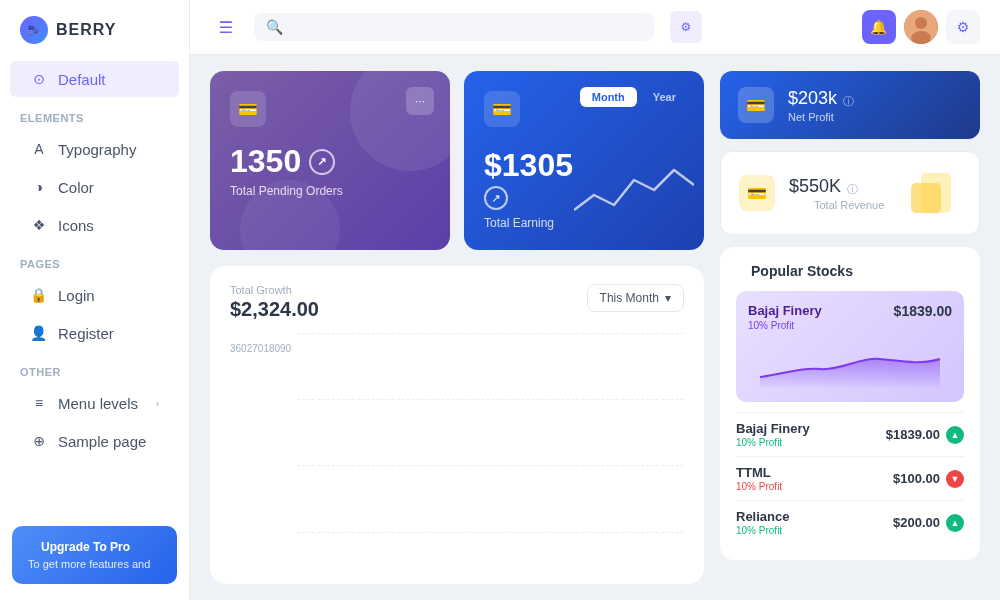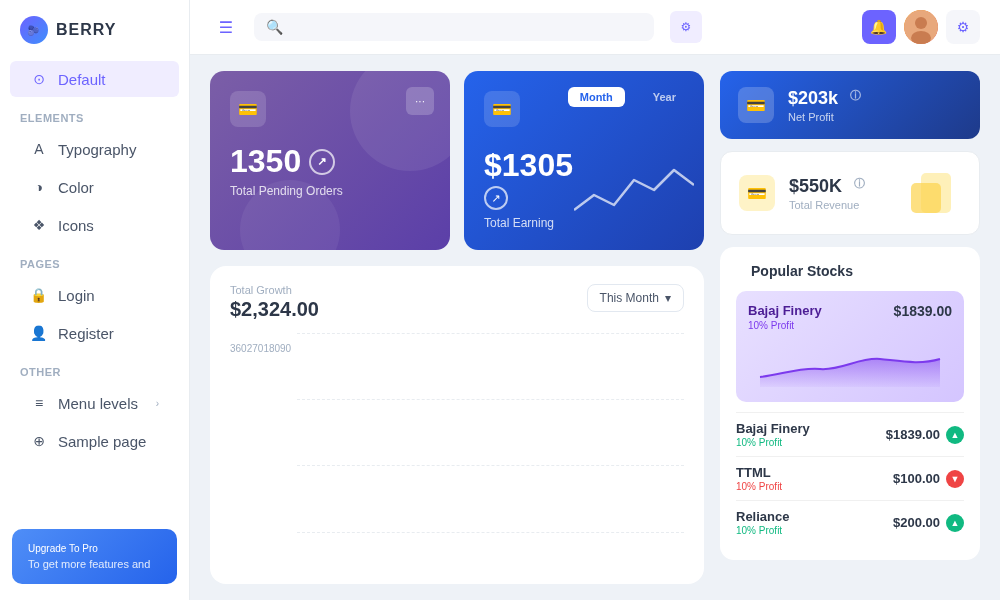--- a/index.html
+++ b/index.html
@@ -10,21 +10,21 @@
     .sidebar-logo { display: flex; align-items: center; gap: 8px; padding: 16px 20px; }
     .logo-icon { width: 28px; height: 28px; background: linear-gradient(135deg, #6c63ff, #3f8efc); border-radius: 50%; display: flex; align-items: center; justify-content: center; color: #fff; font-size: 10px; }
     .logo-text { font-weight: 700; font-size: 16px; color: #2d3748; letter-spacing: 1px; }
     .sidebar-section-label { font-size: 11px; font-weight: 600; color: #a0aec0; padding: 14px 20px 6px; text-transform: uppercase; letter-spacing: 0.5px; }
     .sidebar-item { display: flex; align-items: center; gap: 10px; padding: 9px 20px; cursor: pointer; color: #4a5568; border-radius: 6px; margin: 1px 10px; transition: background 0.15s; }
     .sidebar-item.active { background: #f0edff; color: #6c63ff; }
     .sidebar-item .item-icon { width: 18px; height: 18px; display: flex; align-items: center; justify-content: center; font-size: 14px; }
     .sidebar-item .item-label { font-size: 15px; }
     .sidebar-item .chevron { margin-left: auto; font-size: 10px; color: #a0aec0; }
     .sidebar-upgrade { margin: auto 12px 16px; background: linear-gradient(135deg, #4f8ef7, #2563eb); border-radius: 10px; padding: 14px 16px; color: #fff; cursor: pointer; }
-    .sidebar-upgrade .upgrade-title { font-weight: 400; font-size: 10px; margin-bottom: 4px; }
+    .sidebar-upgrade .upgrade-title { font-weight: 700; font-size: 12px; margin-bottom: 4px; margin-left: 13px; }
     .sidebar-upgrade .upgrade-sub { font-size: 11px; opacity: 0.85; }
 
     
     .main { flex: 1; display: flex; flex-direction: column; overflow: hidden; }
 
     
     .header { background: #fff; display: flex; align-items: center; gap: 12px; padding: 10px 20px; border-bottom: 1px solid #e8ecf0; flex-shrink: 0; }
     .header-menu-btn { width: 32px; height: 32px; display: flex; align-items: center; justify-content: center; cursor: pointer; color: #6c63ff; font-size: 16px; }
     .search-bar { flex: 1; display: flex; align-items: center; background: #f5f6fa; border-radius: 8px; padding: 6px 12px; gap: 8px; max-width: 400px; }
     .search-bar input { border: none; background: transparent; outline: none; font-size: 13px; color: #4a5568; width: 100%; }
@@ -47,40 +47,40 @@
     .card-purple::before { content: ''; position: absolute; top: -20px; right: -20px; width: 120px; height: 120px; border-radius: 50%; background: rgba(255,255,255,0.08); }
     .card-purple::after { content: ''; position: absolute; bottom: -30px; left: 30px; width: 100px; height: 100px; border-radius: 50%; background: rgba(255,255,255,0.06); }
     .card-icon-box { width: 36px; height: 36px; background: rgba(255,255,255,0.15); border-radius: 8px; display: flex; align-items: center; justify-content: center; font-size: 16px; }
     .card-menu-btn { position: absolute; top: 16px; right: 16px; width: 28px; height: 28px; background: rgba(255,255,255,0.2); border-radius: 6px; display: flex; align-items: center; justify-content: center; cursor: pointer; color: #fff; font-size: 10px; }
     .card-value { font-size: 32px; font-weight: 700; margin-top: 16px; display: flex; align-items: center; gap: 8px; }
     .card-value-icon { width: 26px; height: 26px; border-radius: 50%; border: 2px solid rgba(255,255,255,0.7); display: flex; align-items: center; justify-content: center; font-size: 11px; }
     .card-label { font-size: 12px; opacity: 0.8; margin-top: 4px; }
 
     
     .card-blue { background: linear-gradient(135deg, #2563eb, #1e40af); border-radius: 14px; padding: 20px; color: #fff; position: relative; overflow: hidden; min-height: 160px; }
-    .card-tabs { display: flex; gap: 16px; position: absolute; top: 16px; right: 16px; }
+    .card-tabs { display: flex; gap: 4px; position: absolute; top: 16px; right: 16px; }
     .card-tab { padding: 4px 12px; border-radius: 6px; font-size: 11px; font-weight: 600; cursor: pointer; }
     .card-tab.active { background: #fff; color: #2563eb; }
     .card-tab:not(.active) { background: transparent; color: rgba(255,255,255,0.7); }
     .card-chart-line { position: absolute; bottom: 30px; right: 10px; width: 120px; height: 60px; }
 
     
     .stat-card { border-radius: 12px; padding: 16px 18px; display: flex; align-items: center; gap: 14px; }
     .stat-card-blue { background: linear-gradient(135deg, #2563eb, #1e3a8a); color: #fff; }
     .stat-card-yellow { background: #fff; border: 1px solid #e8ecf0; }
     .stat-icon { width: 36px; height: 36px; border-radius: 8px; display: flex; align-items: center; justify-content: center; font-size: 16px; flex-shrink: 0; }
     .stat-icon-blue-light { background: rgba(255,255,255,0.2); color: #fff; }
     .stat-icon-yellow { background: #fef3c7; color: #f59e0b; }
     .stat-info { flex: 1; }
-    .stat-value { font-size: 18px; font-weight: 700; display: flex; align-items: flex-start; gap: 12px; }
+    .stat-value { font-size: 18px; font-weight: 400; display: flex; align-items: flex-end; gap: 6px; }
     .stat-value-blue { color: #fff; }
     .stat-value-dark { color: #2d3748; }
     .stat-label { font-size: 11px; margin-top: 2px; }
     .stat-label-blue { color: rgba(255,255,255,0.75); }
-    .stat-label-gray { color: #a0aec0; }
+    .stat-label-gray { color: #a0aec0; margin-left: 25px; }
     .stat-info-icon { font-size: 11px; color: rgba(255,255,255,0.6); }
 
     
     .growth-section { grid-column: 1; background: #fff; border-radius: 16px; padding: 18px 20px; }
     .growth-header { display: flex; align-items: flex-start; justify-content: space-between; margin-bottom: 12px; }
     .growth-label { font-size: 11px; color: #a0aec0; margin-bottom: 2px; }
     .growth-value { font-size: 20px; font-weight: 700; color: #2d3748; }
     .this-month-btn { display: flex; align-items: center; gap: 6px; background: #fff; border: 1px solid #e2e8f0; border-radius: 8px; padding: 6px 12px; font-size: 12px; color: #4a5568; cursor: pointer; }
     .y-axis { display: flex; flex-direction: row; justify-content: space-between; height: 220px; padding: 10px 0 0; margin-right: 6px; }
     .y-label { font-size: 10px; color: #a0aec0; text-align: right; }

